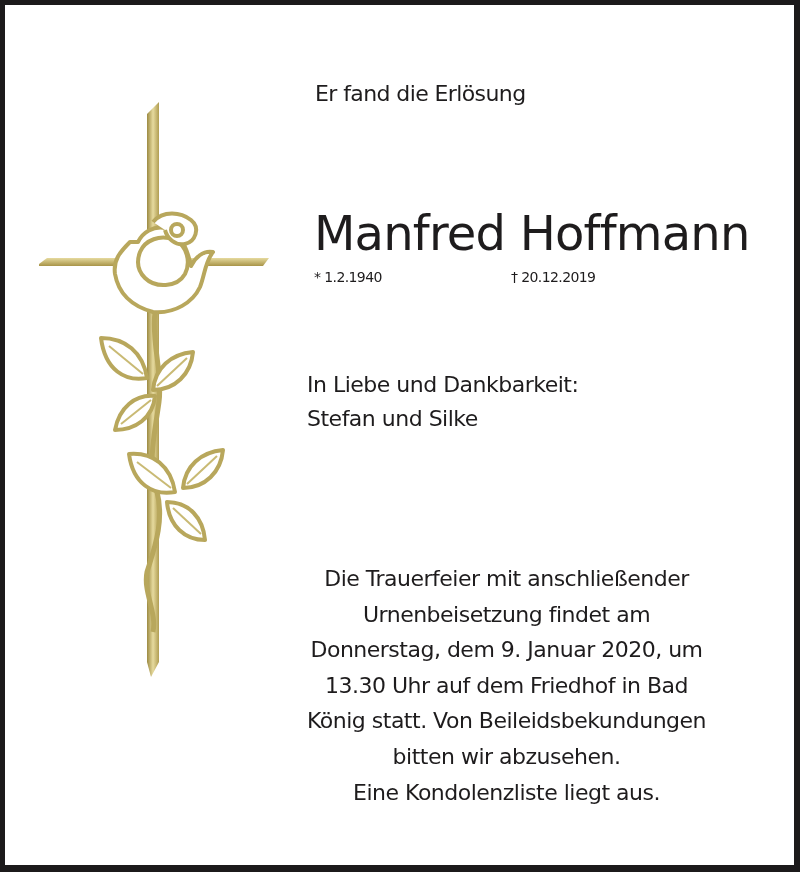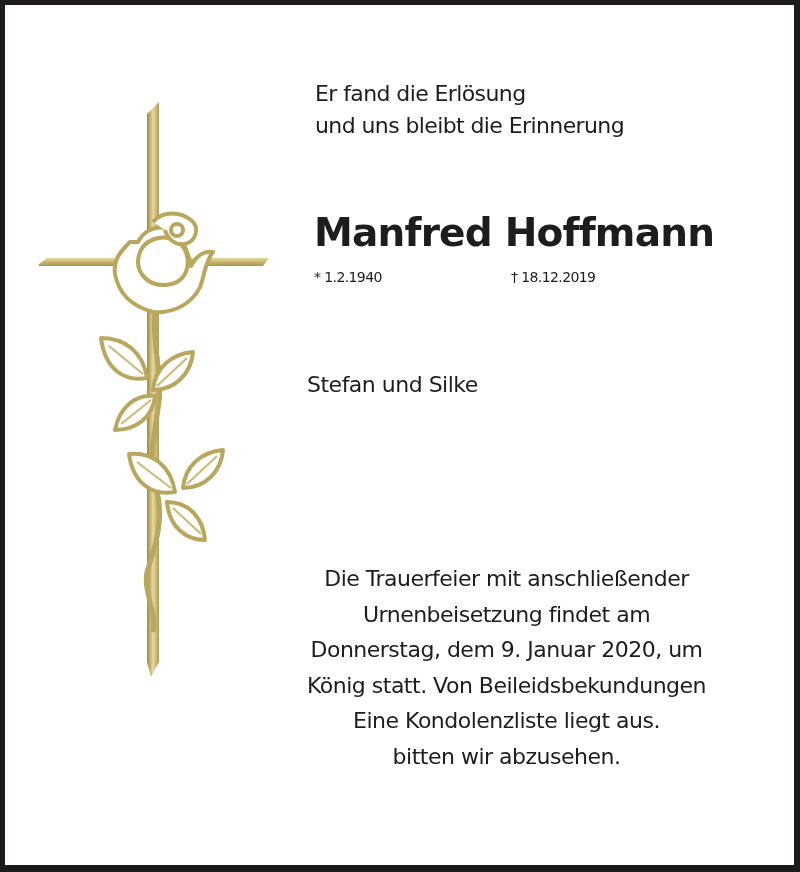--- a/index.html
+++ b/index.html
@@ -6,21 +6,21 @@
   body { width:800px; height:872px; position:relative; overflow:hidden; }
   .frame {
     position:absolute; left:5px; top:5px; width:789px; height:860px;
     background:#ffffff;
   }
   .txt {
     position:absolute; font-family:"DejaVu Sans", sans-serif; color:#1e1c1d;
     white-space:nowrap; letter-spacing:-0.3px;
   }
   .motto { left:310px; top:73px; font-size:22px; line-height:32px; letter-spacing:-0.6px; }
-  .name { left:309px; top:207px; font-size:39px; font-weight:bold; letter-spacing:-0.8px; line-height:42px; }
+  .name { left:309px; top:207px; font-size:48px; font-weight:normal; letter-spacing:-0.8px; line-height:42px; }
   .dates { left:309px; top:257px; font-size:14px; line-height:30px; letter-spacing:-0.6px; }
   .dates .died { position:absolute; left:197px; top:0; }
   .mourners { left:302px; top:363px; font-size:22px; line-height:34px; letter-spacing:-0.5px; }
   .service { left:302px; top:556px; font-size:22px; line-height:35.6px; letter-spacing:-0.5px;text-align:center; }
   .line { display:block; }
   .emblem { position:absolute; left:30px; top:97px; width:240px; height:580px; }
 </style>
 </head>
 <body>
 
@@ -65,36 +65,37 @@
       <line x1="152" y1="256" x2="122" y2="284"></line>
       <line x1="86" y1="322" x2="116" y2="298"></line>
       <line x1="102" y1="360" x2="136" y2="386"></line>
       <line x1="182" y1="354" x2="152" y2="382"></line>
       <line x1="138" y1="406" x2="166" y2="432"></line>
     </g>
   </svg>
 
   <div class="txt motto">
     <span class="line">Er fand die Erlösung</span>
-    <span class="line">und uns bleibt die Erinnerung</span>
   </div>
 
   <div class="txt name">Manfred Hoffmann</div>
 
   <div class="txt dates">
     <span>* 1.2.1940</span>
-    <span class="died">† 18.12.2019</span>
+    <span class="died">† 20.12.2019</span>
   </div>
 
   <div class="txt mourners">
+    <span class="line">In Liebe und Dankbarkeit:</span>
     <span class="line">Stefan und Silke</span>
   </div>
 
   <div class="txt service">
     <span class="line">Die Trauerfeier mit anschließender</span>
     <span class="line">Urnenbeisetzung findet am</span>
     <span class="line">Donnerstag, dem 9. Januar 2020, um</span>
+    <span class="line">13.30 Uhr auf dem Friedhof in Bad</span>
     <span class="line">König statt. Von Beileidsbekundungen</span>
+    <span class="line">bitten wir abzusehen.</span>
     <span class="line">Eine Kondolenzliste liegt aus.</span>
-    <span class="line">bitten wir abzusehen.</span>
   </div>
 
 </div>
 
 </body></html>

